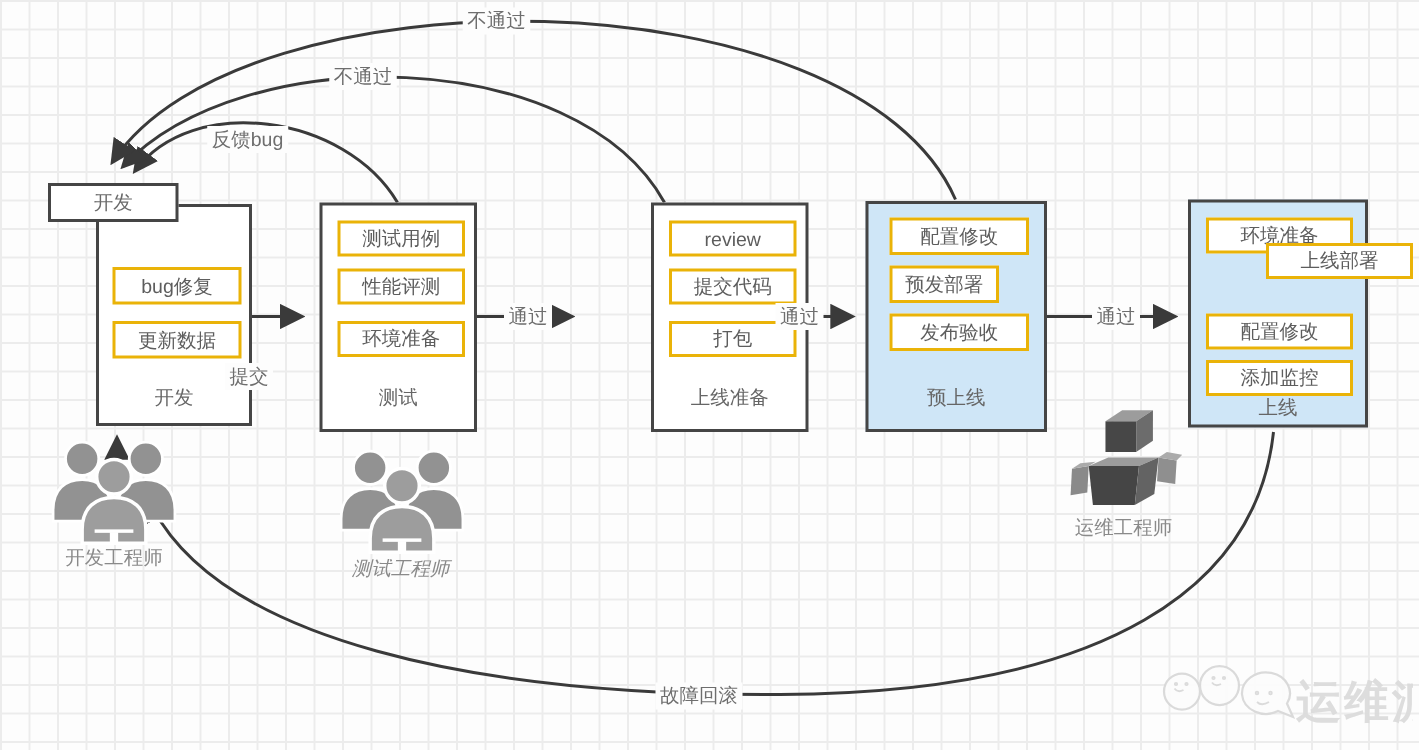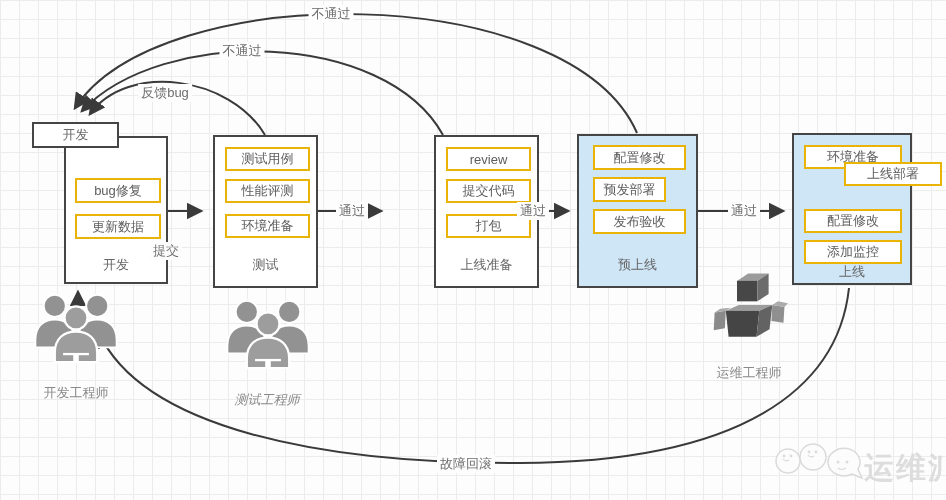--- a/index.html
+++ b/index.html
@@ -15,21 +15,21 @@
   .stage{position:absolute;border:2px solid #454545;background:#fff;box-sizing:border-box;z-index:2;}
   .stage.hl{background:#cfe6f7;}
   .tab{position:absolute;border:2px solid #454545;background:#fff;box-sizing:border-box;z-index:3;
        display:flex;align-items:center;justify-content:center;font-size:13px;color:#6a6a6a;}
   .item{position:absolute;border:2px solid #eab308;background:#fff;box-sizing:border-box;
         display:flex;align-items:center;justify-content:center;font-size:13px;color:#5d5d5d;white-space:nowrap;}
   .stage-label{position:absolute;left:0;right:0;text-align:center;font-size:13px;color:#666;}
   .flow-label{position:absolute;transform:translate(-50%,-50%);background:#fdfdfd;padding:0 3px;
               font-size:13px;color:#6e6e6e;white-space:nowrap;z-index:4;}
   .role{position:absolute;z-index:2;}
-  .role-label{position:absolute;transform:translateX(-50%);font-size:13px;color:#8a8a8a;white-space:nowrap;z-index:2;margin-top:21px;}
+  .role-label{position:absolute;transform:translateX(-50%);font-size:13px;color:#8a8a8a;white-space:nowrap;z-index:2;}
   #watermark{position:absolute;z-index:5;opacity:.95;}
 </style>
 </head>
 <body>
 
 <div id="canvas">
 
   <svg id="arrows" width="946" height="500" viewBox="0 0 946 500">
     <defs>
       <marker id="ah" viewBox="0 0 10 10" refX="8.5" refY="5" markerWidth="8.5" markerHeight="8.5" orient="auto">

